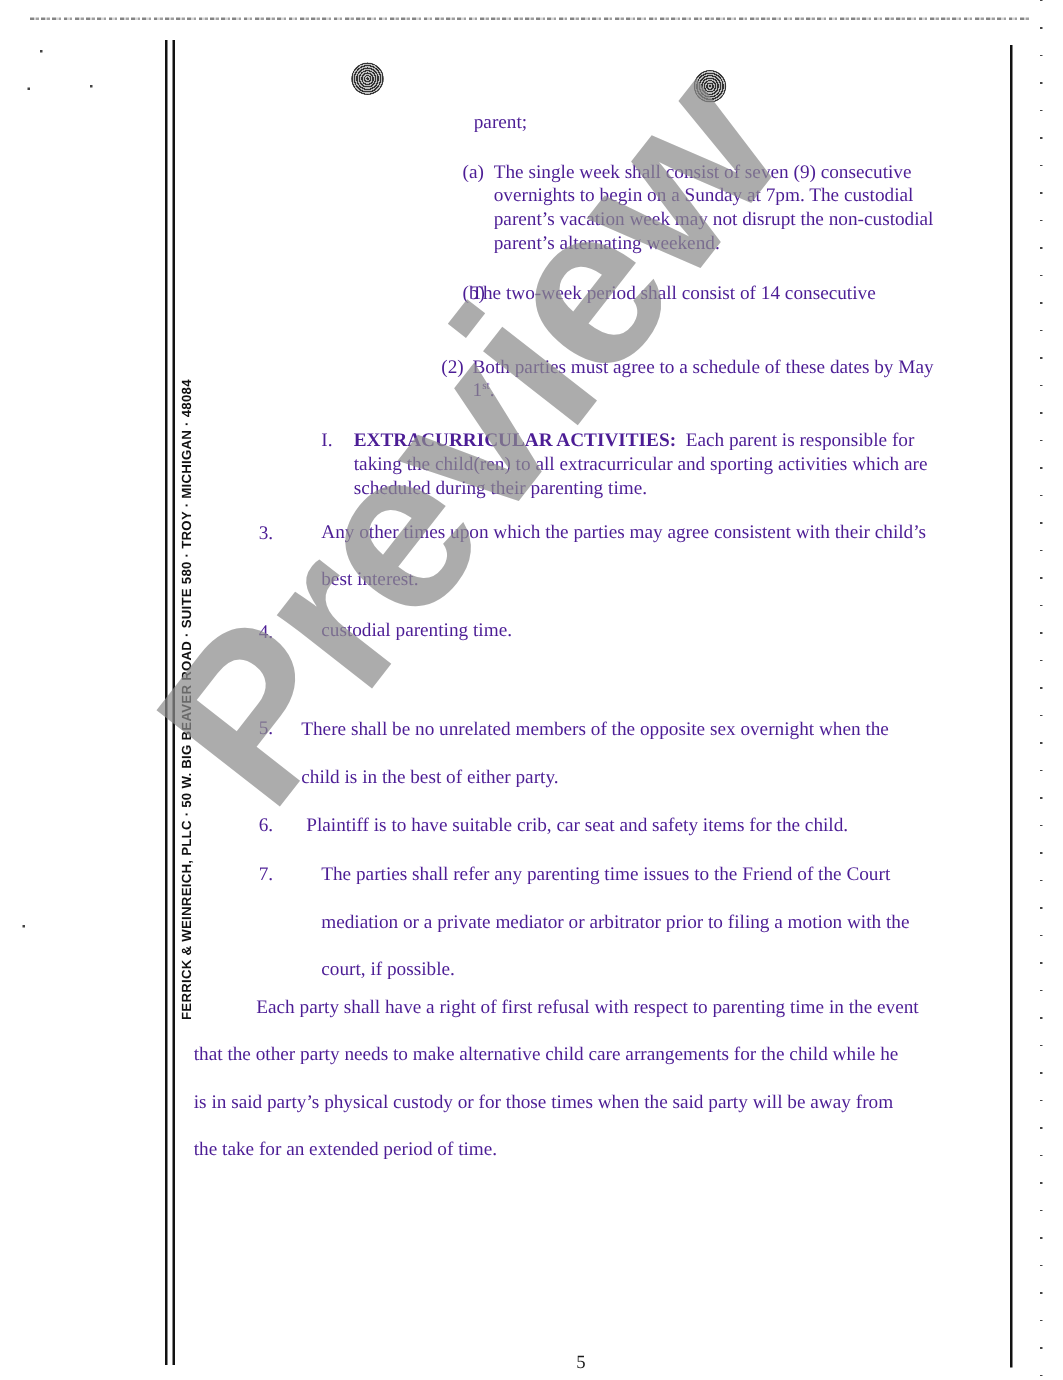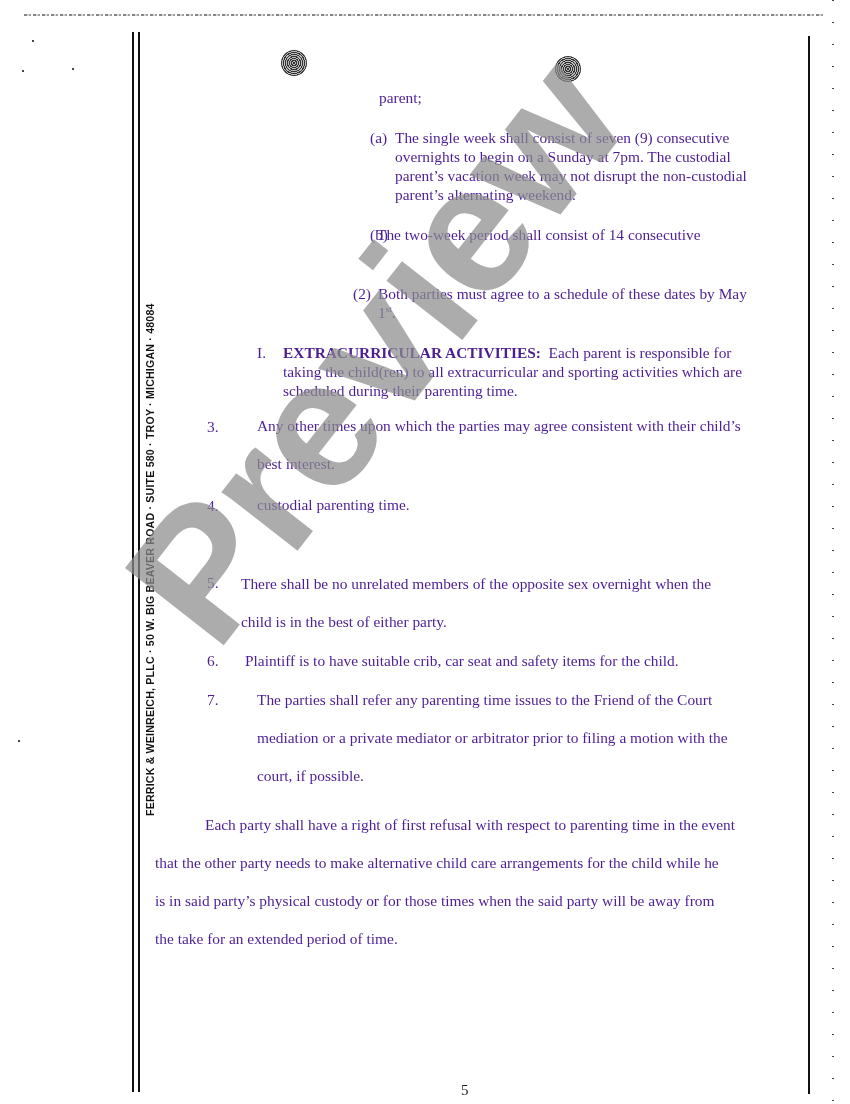--- a/index.html
+++ b/index.html
@@ -138,21 +138,21 @@
 
 <div class="text" style="left:207px;top:690px">
   <span class="label" style="left:0">7.</span>
   <div style="margin-left:50px;width:540px;line-height:38px;margin-top:-9px">
     <div>The parties shall refer any parenting time issues to the Friend of the Court</div>
     <div>mediation or a private mediator or arbitrator prior to filing a motion with the</div>
     <div>court, if possible.</div>
   </div>
 </div>
 
-<div class="text" style="left:155px;top:806px;width:640px;line-height:38px">
+<div class="text" style="left:155px;top:787px;width:640px;line-height:38px">
   <div style="text-indent:50px">Each party shall have a right of first refusal with respect to parenting time in the event</div>
   <div>that the other party needs to make alternative child care arrangements for the child while he</div>
   <div>is in said party’s physical custody or for those times when the said party will be away from</div>
   <div>the take for an extended period of time.</div>
 </div>
 
 <div class="page-number">5</div>
 
 <div class="watermark">Preview</div>
 

